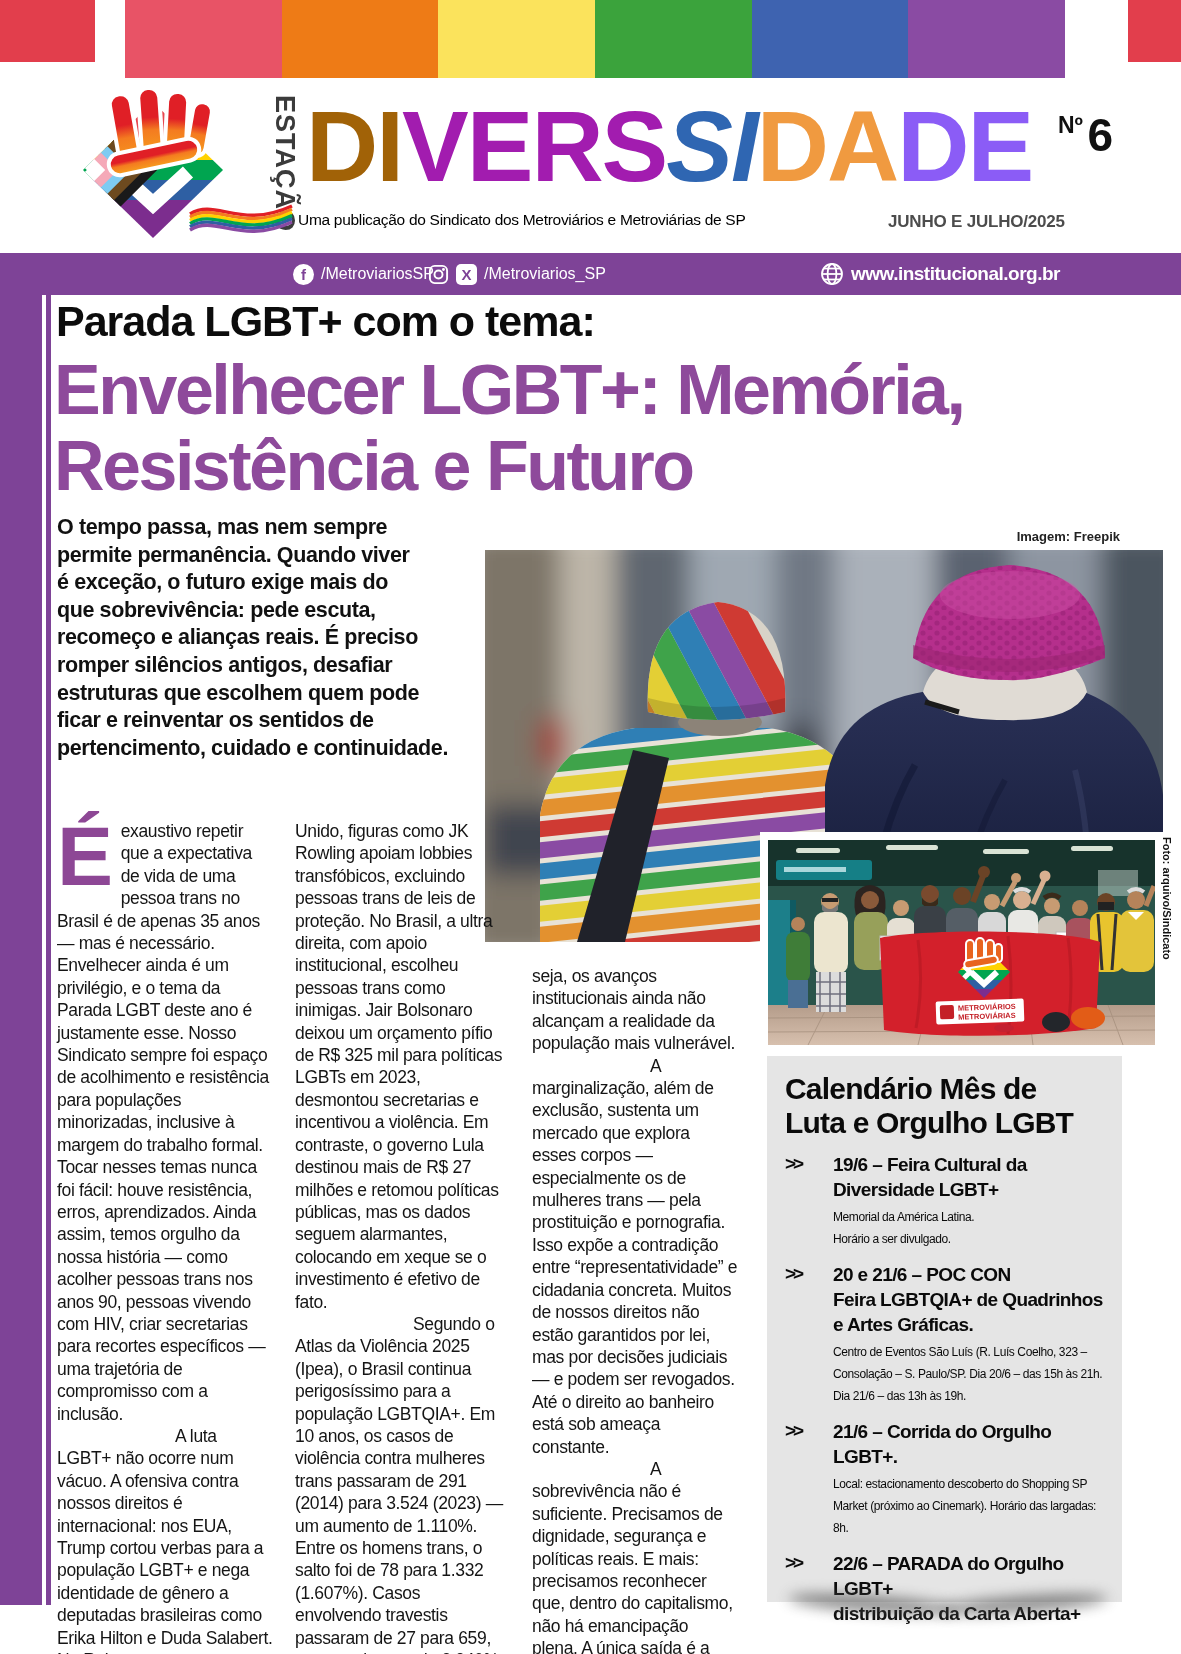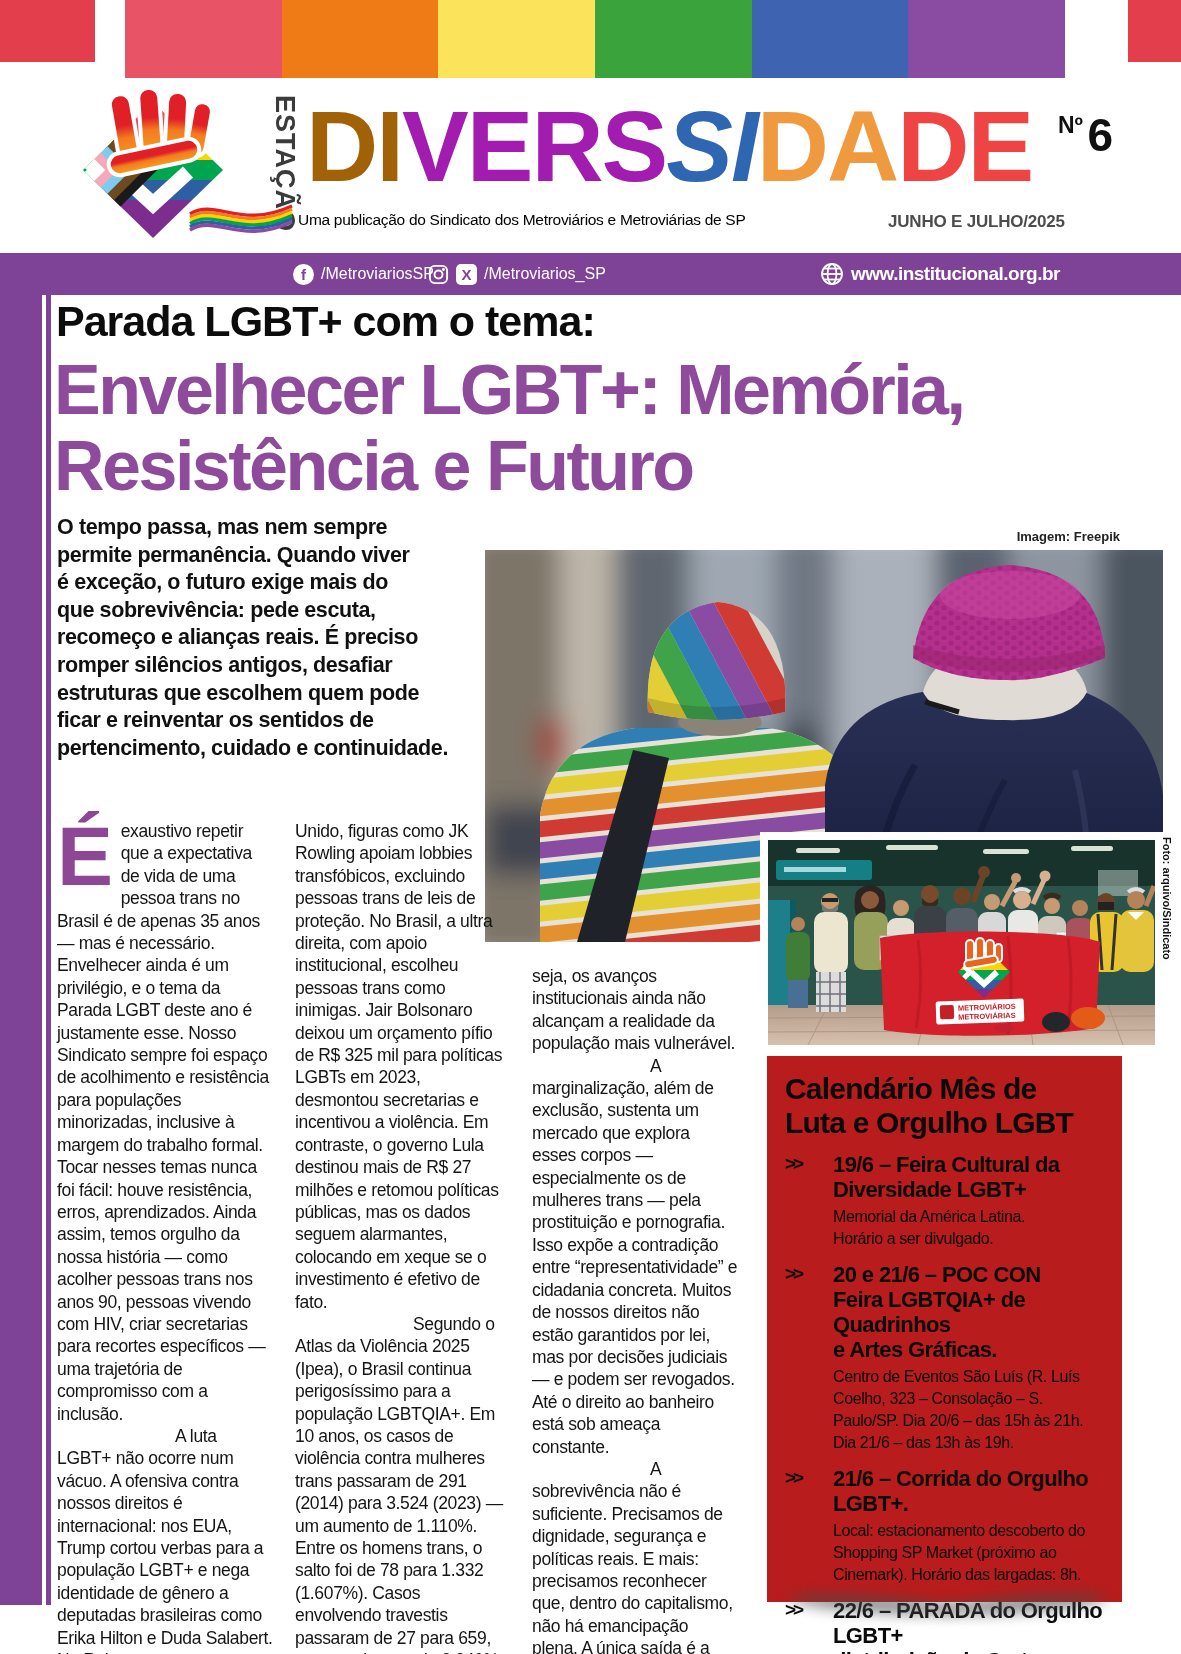--- a/index.html
+++ b/index.html
@@ -67,22 +67,22 @@
   .dropcap{float:left;font-size:84px;line-height:0.8;font-weight:bold;margin:3px 8px 0 0;}
 
   
   #calendar{left:767px;top:1056px;width:355px;height:546px;box-sizing:border-box;
             padding:16px 14px 0 18px;}
   #cal-title{font-size:30px;line-height:34px;font-weight:bold;letter-spacing:-0.8px;color:#0a0a0a;
              margin-bottom:12px;}
   .event{position:relative;padding-left:48px;margin-top:12px;color:#0a0a0a;}
   .event:first-of-type{margin-top:0;}
   .chev{position:absolute;left:0;top:1px;font-size:19px;font-weight:bold;letter-spacing:-3px;}
-  .etitle{font-size:22px;line-height:25px;font-weight:bold;letter-spacing:-0.6px;}
-  .edetails{font-size:16px;line-height:22px;letter-spacing:-0.4px;margin-top:4px;font-weight:500;}
+  .etitle{font-size:19px;line-height:25px;font-weight:bold;letter-spacing:-0.6px;}
+  .edetails{font-size:12px;line-height:22px;letter-spacing:-0.4px;margin-top:4px;font-weight:500;}
 
   .cal-shadow{position:absolute;top:1596px;width:170px;height:16px;background:#4a4a4a;
               border-radius:50%;filter:blur(7px);opacity:0.65;}
   #shadow-l{left:788px;transform:rotate(4deg);}
   #shadow-r{left:938px;transform:rotate(-4deg);}
 </style>
 </head>
 <body>
 
 <div id="page">
@@ -127,21 +127,21 @@
       <rect x="72" y="0" width="21" height="70" rx="10" transform="rotate(-4 82 35)"></rect>
       <rect x="98" y="4" width="21" height="64" rx="10" transform="rotate(3 108 36)"></rect>
       <rect x="122" y="14" width="19" height="54" rx="9" transform="rotate(10 131 40)"></rect>
       <rect x="40" y="58" width="92" height="22" rx="11" transform="rotate(-12 86 69)"></rect>
     </g>
   </svg>
 
   <div class="abs" id="estacao">ESTAÇÃO</div>
 
   <div class="abs" id="diversidade">
-    <span style="color: #a16207;">DI</span><span style="color: #a21caf;">VERS</span><span class="seg-si" style="color: rgb(47, 102, 178);">SI</span><span style="color: rgb(240, 154, 64);">DA</span><span style="color: #ef4444;">DE</span>
+    <span style="color: #a16207;">DI</span><span style="color: #a21caf;">VERS</span><span class="seg-si" style="color: rgb(47, 102, 178);">SI</span><span style="color: rgb(240, 154, 64);">DA</span><span style="color: #8b5cf6;">DE</span>
   </div>
 
   <div class="abs" id="issue">
     <span class="nprefix">Nº</span>
     <span class="nnum">6</span>
   </div>
 
   <svg class="abs" id="wave" viewBox="0 0 106 34" fill="none">
     <path d="M2,12 C28,-4 52,28 104,4" stroke="#e01f26" stroke-width="3.4"></path>
     <path d="M2,15.2 C28,-0.8 52,31.2 104,7.2" stroke="#f47b20" stroke-width="3.4"></path>
@@ -417,21 +417,21 @@
   <div class="col" id="col2">
     <p>Unido, figuras como JK Rowling apoiam lobbies transfóbicos, excluindo pessoas trans de leis de proteção. No Brasil, a ultra direita, com apoio institucional, escolheu pessoas trans como inimigas. Jair Bolsonaro deixou um orçamento pífio de R$ 325 mil para políticas LGBTs em 2023, desmontou secretarias e incentivou a violência. Em contraste, o governo Lula destinou mais de R$ 27 milhões e retomou políticas públicas, mas os dados seguem alarmantes, colocando em xeque se o investimento é efetivo de fato.</p>
     <p class="ind">Segundo o Atlas da Violência 2025 (Ipea), o Brasil continua perigosíssimo para a população LGBTQIA+. Em 10 anos, os casos de violência contra mulheres trans passaram de 291 (2014) para 3.524 (2023) — um aumento de 1.110%. Entre os homens trans, o salto foi de 78 para 1.332 (1.607%). Casos envolvendo travestis passaram de 27 para 659, um crescimento de 2.340%. Ou</p>
   </div>
   <div class="col" id="col3">
     <p>seja, os avanços institucionais ainda não alcançam a realidade da população mais vulnerável.</p>
     <p class="ind">A marginalização, além de exclusão, sustenta um mercado que explora esses corpos — especialmente os de mulheres trans — pela prostituição e pornografia. Isso expõe a contradição entre “representatividade” e cidadania concreta. Muitos de nossos direitos não estão garantidos por lei, mas por decisões judiciais — e podem ser revogados. Até o direito ao banheiro está sob ameaça constante.</p>
     <p class="ind">A sobrevivência não é suficiente. Precisamos de dignidade, segurança e políticas reais. E mais: precisamos reconhecer que, dentro do capitalismo, não há emancipação plena. A única saída é a luta coletiva, unificada e constante.</p>
   </div>
 
-  <div class="abs" id="calendar" style="background-color: #b91c1c;">
+  <div class="abs" id="calendar" style="background-color: #e5e5e5;">
     <div id="cal-title" class="prel">Calendário Mês de
 Luta e Orgulho LGBT</div>
 
     <div class="event">
       <span class="chev">&gt;&gt;</span>
       <div class="etitle prel">19/6 – Feira Cultural da
 Diversidade LGBT+</div>
       <div class="edetails prel">Memorial da América Latina.
 Horário a ser divulgado.</div>
     </div>

